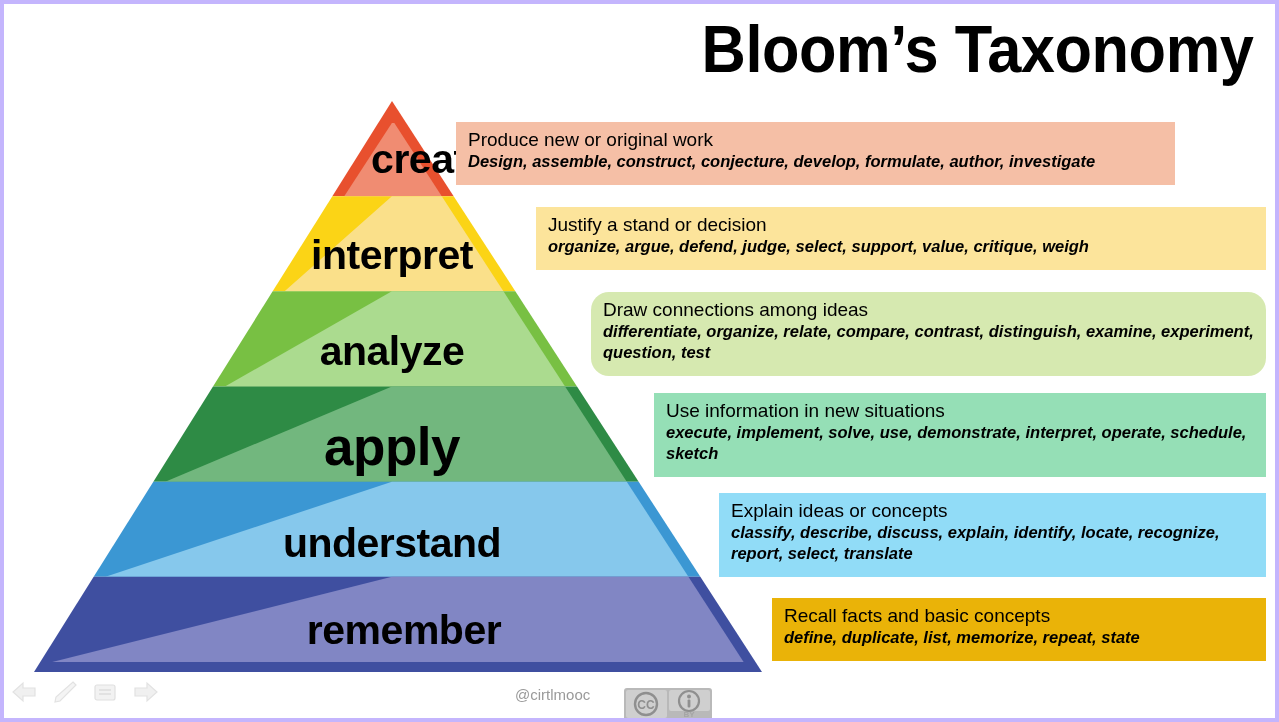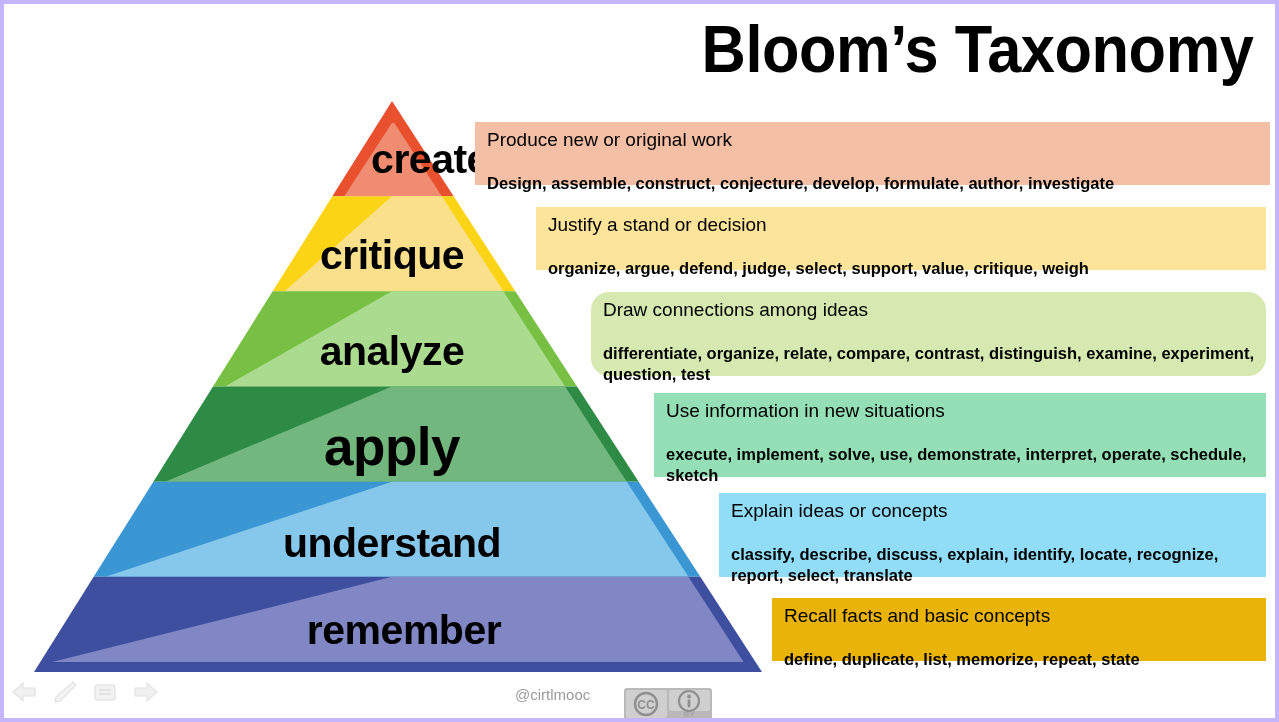--- a/index.html
+++ b/index.html
@@ -65,22 +65,22 @@
     line-height: 23px;
     font-weight: normal;
     color: #000000;
     white-space: nowrap;
   }
   .desc-verbs {
     font-family: "Liberation Sans", sans-serif;
     font-size: 16.5px;
     line-height: 21px;
     font-weight: bold;
-    color: #000000;
-    margin-top: 22px;
+    font-style: italic;
+    color: #000000;
   }
   
   #footer {
     position: absolute;
     left: 0;
     bottom: 0;
     width: 1279px;
     height: 44px;
     background: #ffffff;
   }
@@ -125,29 +125,29 @@
       <polygon points="209,382.5 573,382.5 634.6666666666666,477.66666666666663 149.33333333333334,477.66666666666663" fill="#2E8B45"></polygon>
       <polygon points="387.9,382.5 561.0841037157162,382.5 622.7507703823828,477.66666666666663 161.24922961761712,477.66666666666663" fill="#72B77E"></polygon>
       <polygon points="149.33333333333334,477.66666666666663 634.6666666666666,477.66666666666663 696.3333333333334,572.8333333333334 89.66666666666663,572.8333333333334" fill="#3B97D3"></polygon>
       <polygon points="387.9,477.66666666666663 622.7507703823828,477.66666666666663 684.4174370490496,572.8333333333334 101.5825629509504,572.8333333333334" fill="#86C8EC"></polygon>
       <polygon points="89.66666666666663,572.8333333333334 696.3333333333334,572.8333333333334 758,668 30,668" fill="#3F4FA0"></polygon>
       <polygon points="387.9,572.8333333333334 684.4174370490496,572.8333333333334 739.604243820795,658 48.18559856099129,658" fill="#8186C4"></polygon>
     </svg>
 
   <div id="labels-layer">
       <div class="level-label" style="left: 400px; top: 155px; font-size: 41px; margin-left: 26px;">create</div>
-      <div class="level-label" style="left: 388px; top: 251px; font-size: 41px;">critique</div>
+      <div class="level-label" style="left: 388px; top: 251px; font-size: 41px;">interpret</div>
       <div class="level-label" style="left: 388px; top: 347px; font-size: 41px;">analyze</div>
       <div class="level-label" style="left: 388px; top: 442px; font-size: 53px;">apply</div>
       <div class="level-label" style="left: 388px; top: 539px; font-size: 41px;">understand</div>
       <div class="level-label" style="left: 400px; top: 626px; font-size: 41px;">remember</div>
     </div>
 
   <div id="desc-layer">
-      <div class="desc-box" style="left: 471px; top: 118px; width: 795px; height: 63px; background: rgb(245, 191, 166);">
+      <div class="desc-box" style="left: 452px; top: 118px; width: 719px; height: 63px; background: rgb(245, 191, 166);">
         <div class="desc-head">Produce new or original work</div>
         <div class="desc-verbs">Design, assemble, construct, conjecture, develop, formulate, author, investigate</div>
       </div>
       <div class="desc-box" style="left: 532px; top: 203px; width: 730px; height: 63px; background: rgb(252, 228, 155);">
         <div class="desc-head">Justify a stand or decision</div>
         <div class="desc-verbs">organize, argue, defend, judge, select, support, value, critique, weigh</div>
       </div>
       <div class="desc-box" style="left: 587px; top: 288px; width: 675px; height: 84px; background: rgb(214, 233, 176); border-radius: 18px;">
         <div class="desc-head">Draw connections among ideas</div>
         <div class="desc-verbs">differentiate, organize, relate, compare, contrast, distinguish, examine, experiment, question, test</div>

